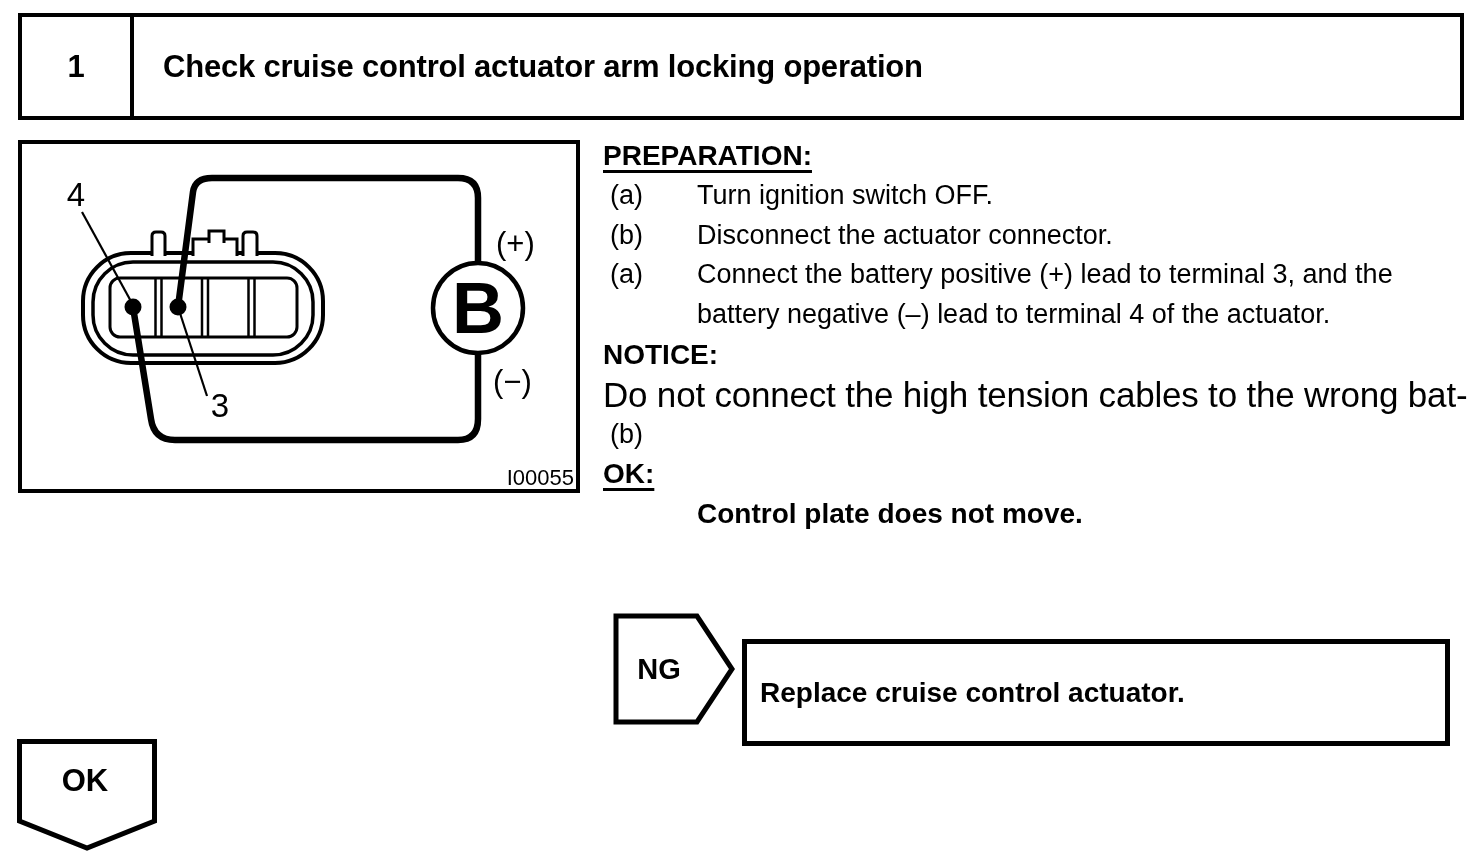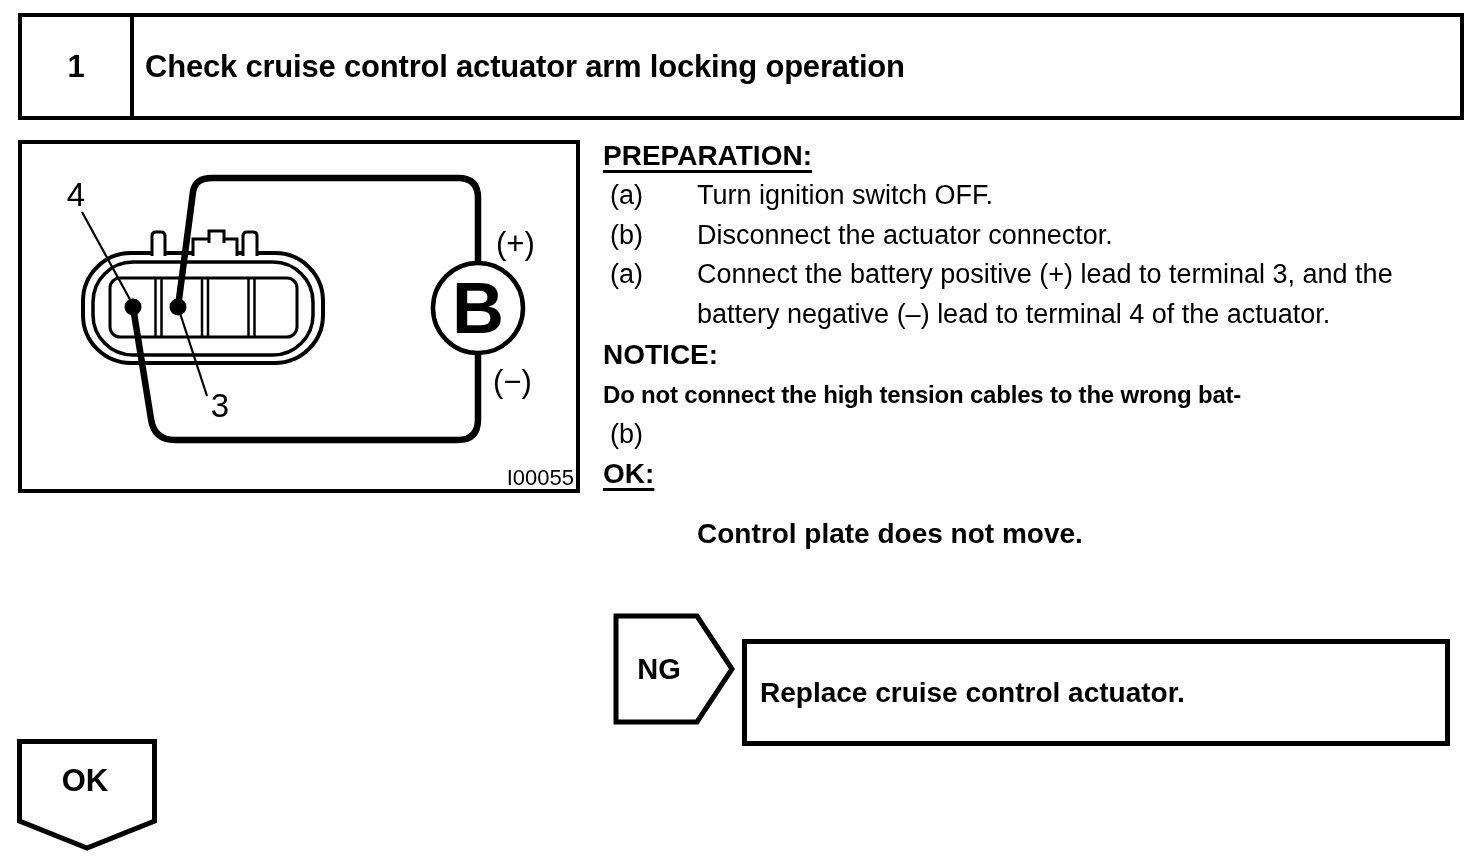--- a/index.html
+++ b/index.html
@@ -10,34 +10,34 @@
   
   #step-header{
     position:absolute;left:18px;top:13px;width:1446px;height:107px;
     border:4px solid #000;box-sizing:border-box;display:flex;align-items:stretch;
   }
   #step-number-cell{
     width:108px;border-right:4px solid #000;display:flex;align-items:center;justify-content:center;
     font-size:31px;font-weight:700;
   }
   #step-title-cell{
-    flex:1;display:flex;align-items:center;padding-left:11px;
+    flex:1;display:flex;align-items:center;padding-left:29px;
     font-size:31px;font-weight:700;letter-spacing:-0.2px;white-space:nowrap;
   }
   
   #figure-wrap{position:absolute;left:18px;top:140px;width:562px;height:353px;}
   
   #instructions{position:absolute;left:603px;top:136px;width:866px;}
   .t-line{position:relative;height:39.8px;line-height:39.8px;font-size:27px;white-space:nowrap;}
   .t-line.heading{font-weight:700;font-size:28px;}
   .t-line.u{text-decoration:underline;text-decoration-thickness:3px;text-underline-offset:5px;}
   .t-line .marker{position:absolute;left:7px;top:0;}
   .t-line.item,.t-line.cont,.t-line.result{padding-left:94px;}
-  .t-line.notice{font-weight:700;font-size:24px;letter-spacing:-0.2px;}
-  .t-line.result{font-weight:700;font-size:28px;margin-top:20px;}
+  .t-line.notice{font-weight:400;font-size:35px;letter-spacing:-0.2px;}
+  .t-line.result{font-weight:700;font-size:28px;}
   
   #ng-arrow-svg{position:absolute;left:613px;top:613px;}
   #ng-action-box{
     position:absolute;left:742px;top:615px;width:708px;height:107px;
     border:5px solid #000;box-sizing:border-box;display:flex;align-items:center;
     padding-left:13px;font-size:28px;font-weight:700;margin-top:24px;
   }
   
   #ok-arrow-svg{position:absolute;left:17px;top:739px;}
   svg text{font-family:"Liberation Sans",sans-serif;}

